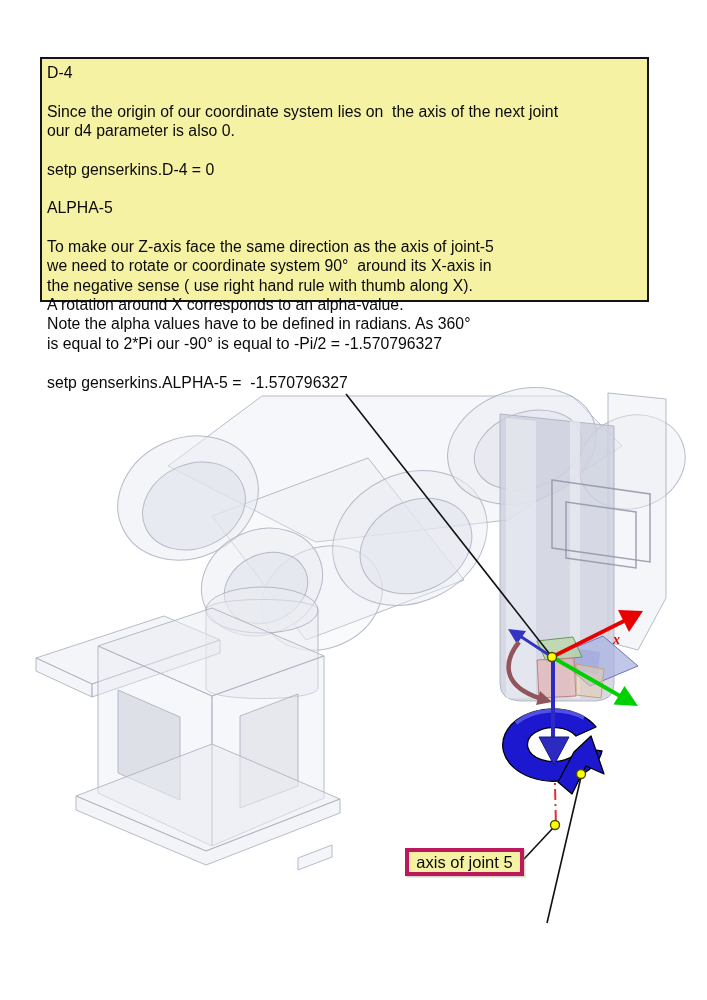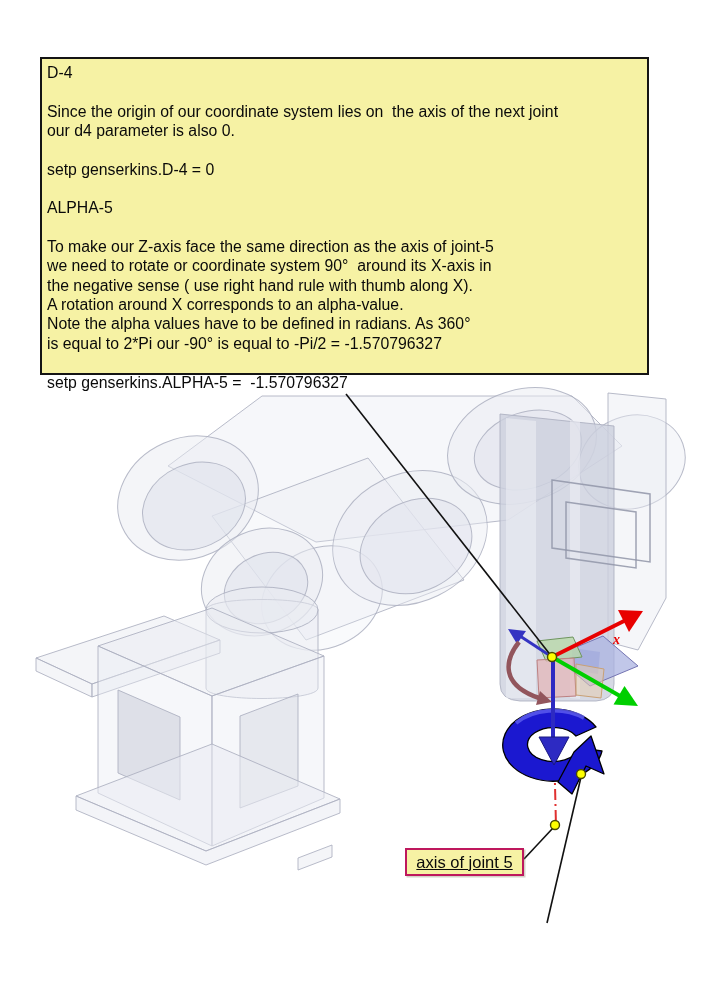--- a/index.html
+++ b/index.html
@@ -2,30 +2,30 @@
 <html><head>
 <meta charset="utf-8">
 <style>
   html,body{margin:0;padding:0;background:#ffffff;}
   .stage{
     position:relative;width:707px;height:1000px;background:#ffffff;
     font-family:"Liberation Sans","DejaVu Sans",sans-serif;overflow:hidden;
   }
   .stage svg{position:absolute;left:0;top:0;}
   .note-box{
-    position:absolute;left:40px;top:57px;width:609px;height:318px;
+    position:absolute;left:40px;top:57px;width:609px;height:245px;
     box-sizing:border-box;background:#f6f2a4;border:2px solid #141414;
     padding:4px 4px 0 5px;font-size:15.8px;line-height:19.35px;color:#0a0a0a;
     white-space:pre-wrap;z-index:3;
   }
   .callout-label{
     position:absolute;box-sizing:border-box;background:#f6f2a4;
-    border:2px solid #be185d;color:#0a0a0a;text-align:center;
+    border:4px solid #be185d;color:#0a0a0a;text-align:center;
     box-shadow:1.5px 1.5px 0 rgba(130,130,95,0.35);z-index:3;
-    display:flex;align-items:center;justify-content:center;text-decoration:underline;
+    display:flex;align-items:center;justify-content:center;
   }
   .label-axis{left:405px;top:848px;width:119px;height:28px;font-size:16.5px;}
   .label-rot{left:437px;top:923px;width:211px;height:32px;font-size:16.5px;}
   .x-axis-text{font:italic bold 14px "Liberation Serif","DejaVu Serif",serif;}
 </style>
 </head>
 <body>
 
 <div class="stage">
 

